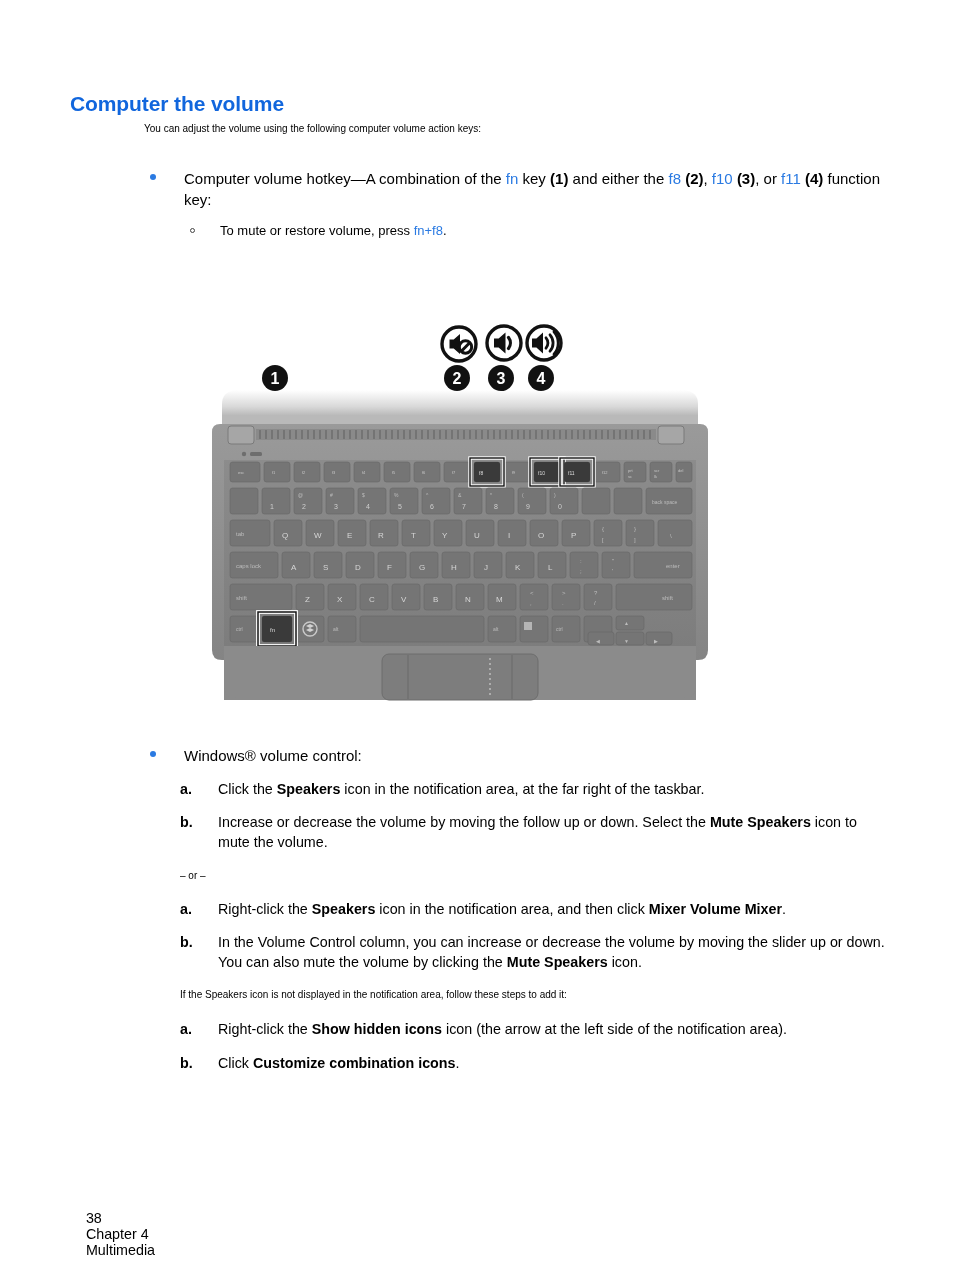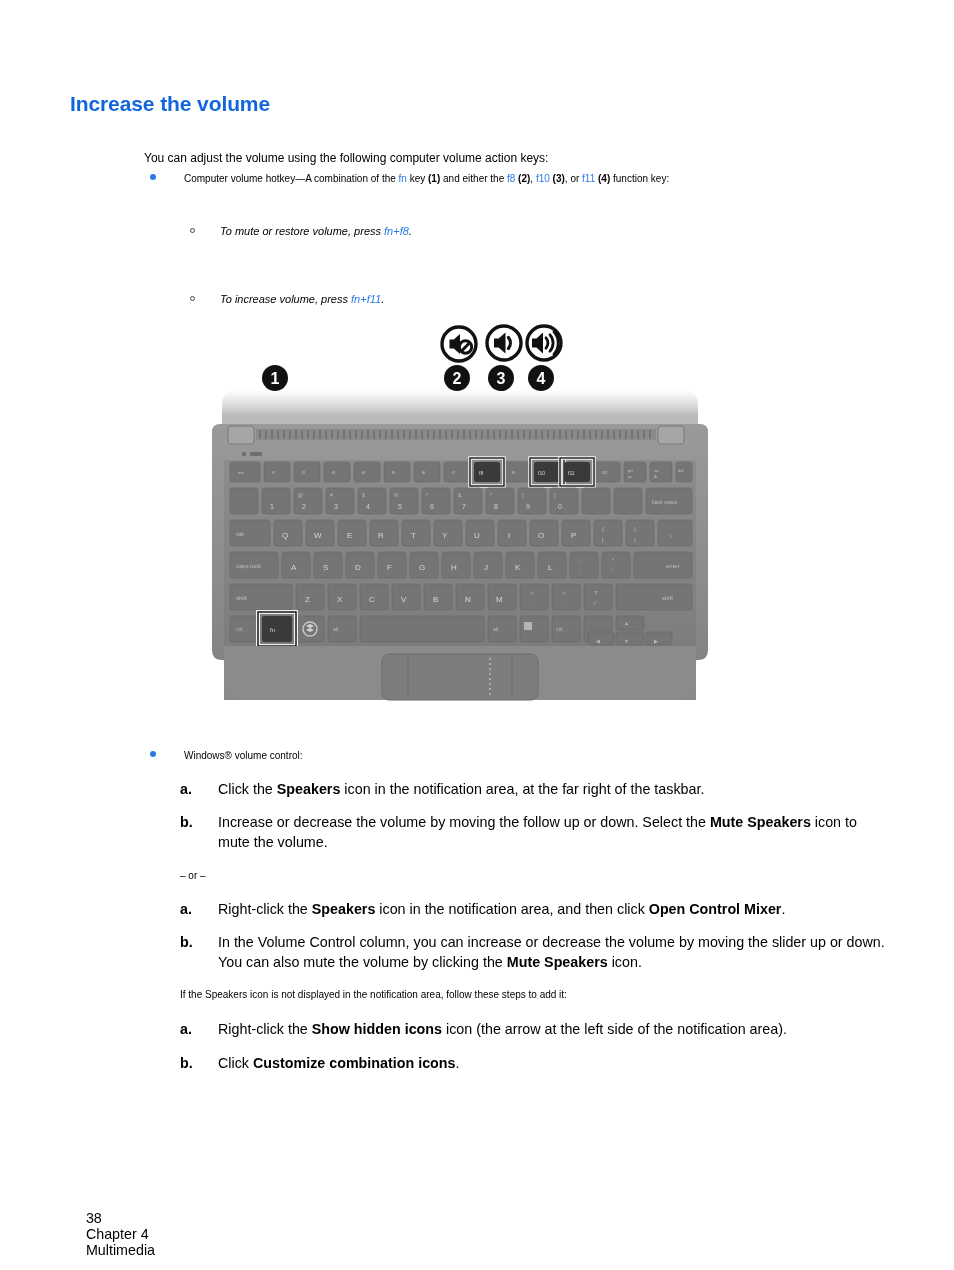--- a/index.html
+++ b/index.html
@@ -31,50 +31,49 @@
     font-size: 21px;
     font-weight: bold;
     color: #1166dd;
     letter-spacing: -0.1px;
   }
 
   
   .intro-para {
     position: absolute;
     left: 144px;
-    top: 148px;
+    top: 119px;
     width: 760px;
-    font-size: 12px;
+    font-size: 10px;
     line-height: 20px;
   }
 
   .bullet-row {
     position: absolute;
-    font-size: 10px;
+    font-size: 15px;
     line-height: 21px;
   }
   .bullet-dot {
     position: absolute;
     left: 0px;
     top: 6px;
     width: 6px;
     height: 6px;
     border-radius: 50%;
     background: #2a7ae2;
   }
   .bullet-text {
     display: block;
     margin-left: 34px;
   }
 
   .subbullet-row {
     position: absolute;
-    font-size: 11px;
+    font-size: 13px;
     line-height: 20px;
-    font-style: italic;
   }
   .subbullet-ring {
     position: absolute;
     left: 0px;
     top: 7px;
     width: 5px;
     height: 5px;
     border-radius: 50%;
     border: 1px solid #444;
     background: #fff;
@@ -130,39 +129,35 @@
     width: 520px;
     height: 420px;
   }
   .illus svg { display: block; }
 </style>
 </head>
 <body>
 
 <div class="page">
 
-  <div class="page-heading">Increase the volume</div>
+  <div class="page-heading">Computer the volume</div>
 
   <div class="intro-para">You can adjust the volume using the following computer volume action keys:</div>
 
   <div class="bullet-row" style="left:150px; top:168px; width:740px;">
     <span class="bullet-dot"></span>
     <span class="bullet-text"><span>Computer volume hotkey—A combination of the </span><span class="lnk">fn</span><span> key </span><span class="bd">(1)</span><span> and either the </span><span class="lnk">f8</span><span> </span><span class="bd">(2)</span><span>, </span><span class="lnk">f10</span><span> </span><span class="bd">(3)</span><span>, or </span><span class="lnk">f11</span><span> </span><span class="bd">(4)</span><span> function key:</span></span>
   </div>
 
   <div class="subbullet-row" style="left:190px; top:221px; width:620px;">
     <span class="subbullet-ring"></span>
     <span class="subbullet-text"><span>To mute or restore volume, press </span><span class="lnk">fn+f8</span><span>.</span></span>
   </div>
 
 
-  <div class="subbullet-row" style="left:190px; top:289px; width:620px;">
-    <span class="subbullet-ring"></span>
-    <span class="subbullet-text"><span>To increase volume, press </span><span class="lnk">fn+f11</span><span>.</span></span>
-  </div>
 
   <div class="illus">
     <svg width="520" height="420" viewBox="0 0 520 420" xmlns="http://www.w3.org/2000/svg">
       <defs>
         <linearGradient id="lidGrad" x1="0" y1="0" x2="0" y2="1">
           <stop offset="0%" stop-color="#ffffff"></stop>
           <stop offset="55%" stop-color="#d9d9d9"></stop>
           <stop offset="100%" stop-color="#a9a9a9"></stop>
         </linearGradient>
         <linearGradient id="baseGrad" x1="0" y1="0" x2="0" y2="1">
@@ -570,21 +565,21 @@
 
   <div class="step" style="left:180px; top:812px; width:700px;">
     <span class="step-marker">b.</span>
     <span class="step-body"><span>Increase or decrease the volume by moving the follow up or down. Select the </span><span class="bd">Mute Speakers</span><span> icon to mute the volume.</span></span>
   </div>
 
   <div class="plain-para" style="left:180px; top:866px;">– or –</div>
 
   <div class="step" style="left:180px; top:899px; width:720px;">
     <span class="step-marker">a.</span>
-    <span class="step-body"><span>Right-click the </span><span class="bd">Speakers</span><span> icon in the notification area, and then click </span><span class="bd">Open Control Mixer</span><span>.</span></span>
+    <span class="step-body"><span>Right-click the </span><span class="bd">Speakers</span><span> icon in the notification area, and then click </span><span class="bd">Mixer Volume Mixer</span><span>.</span></span>
   </div>
 
   <div class="step" style="left:180px; top:932px; width:724px;">
     <span class="step-marker">b.</span>
     <span class="step-body"><span>In the Volume Control column, you can increase or decrease the volume by moving the slider up or down. You can also mute the volume by clicking the </span><span class="bd">Mute Speakers</span><span> icon.</span></span>
   </div>
 
   <div class="plain-para" style="left:180px; top:985px; width:724px;">If the Speakers icon is not displayed in the notification area, follow these steps to add it:</div>
 
   <div class="step" style="left:180px; top:1019px; width:724px;">

